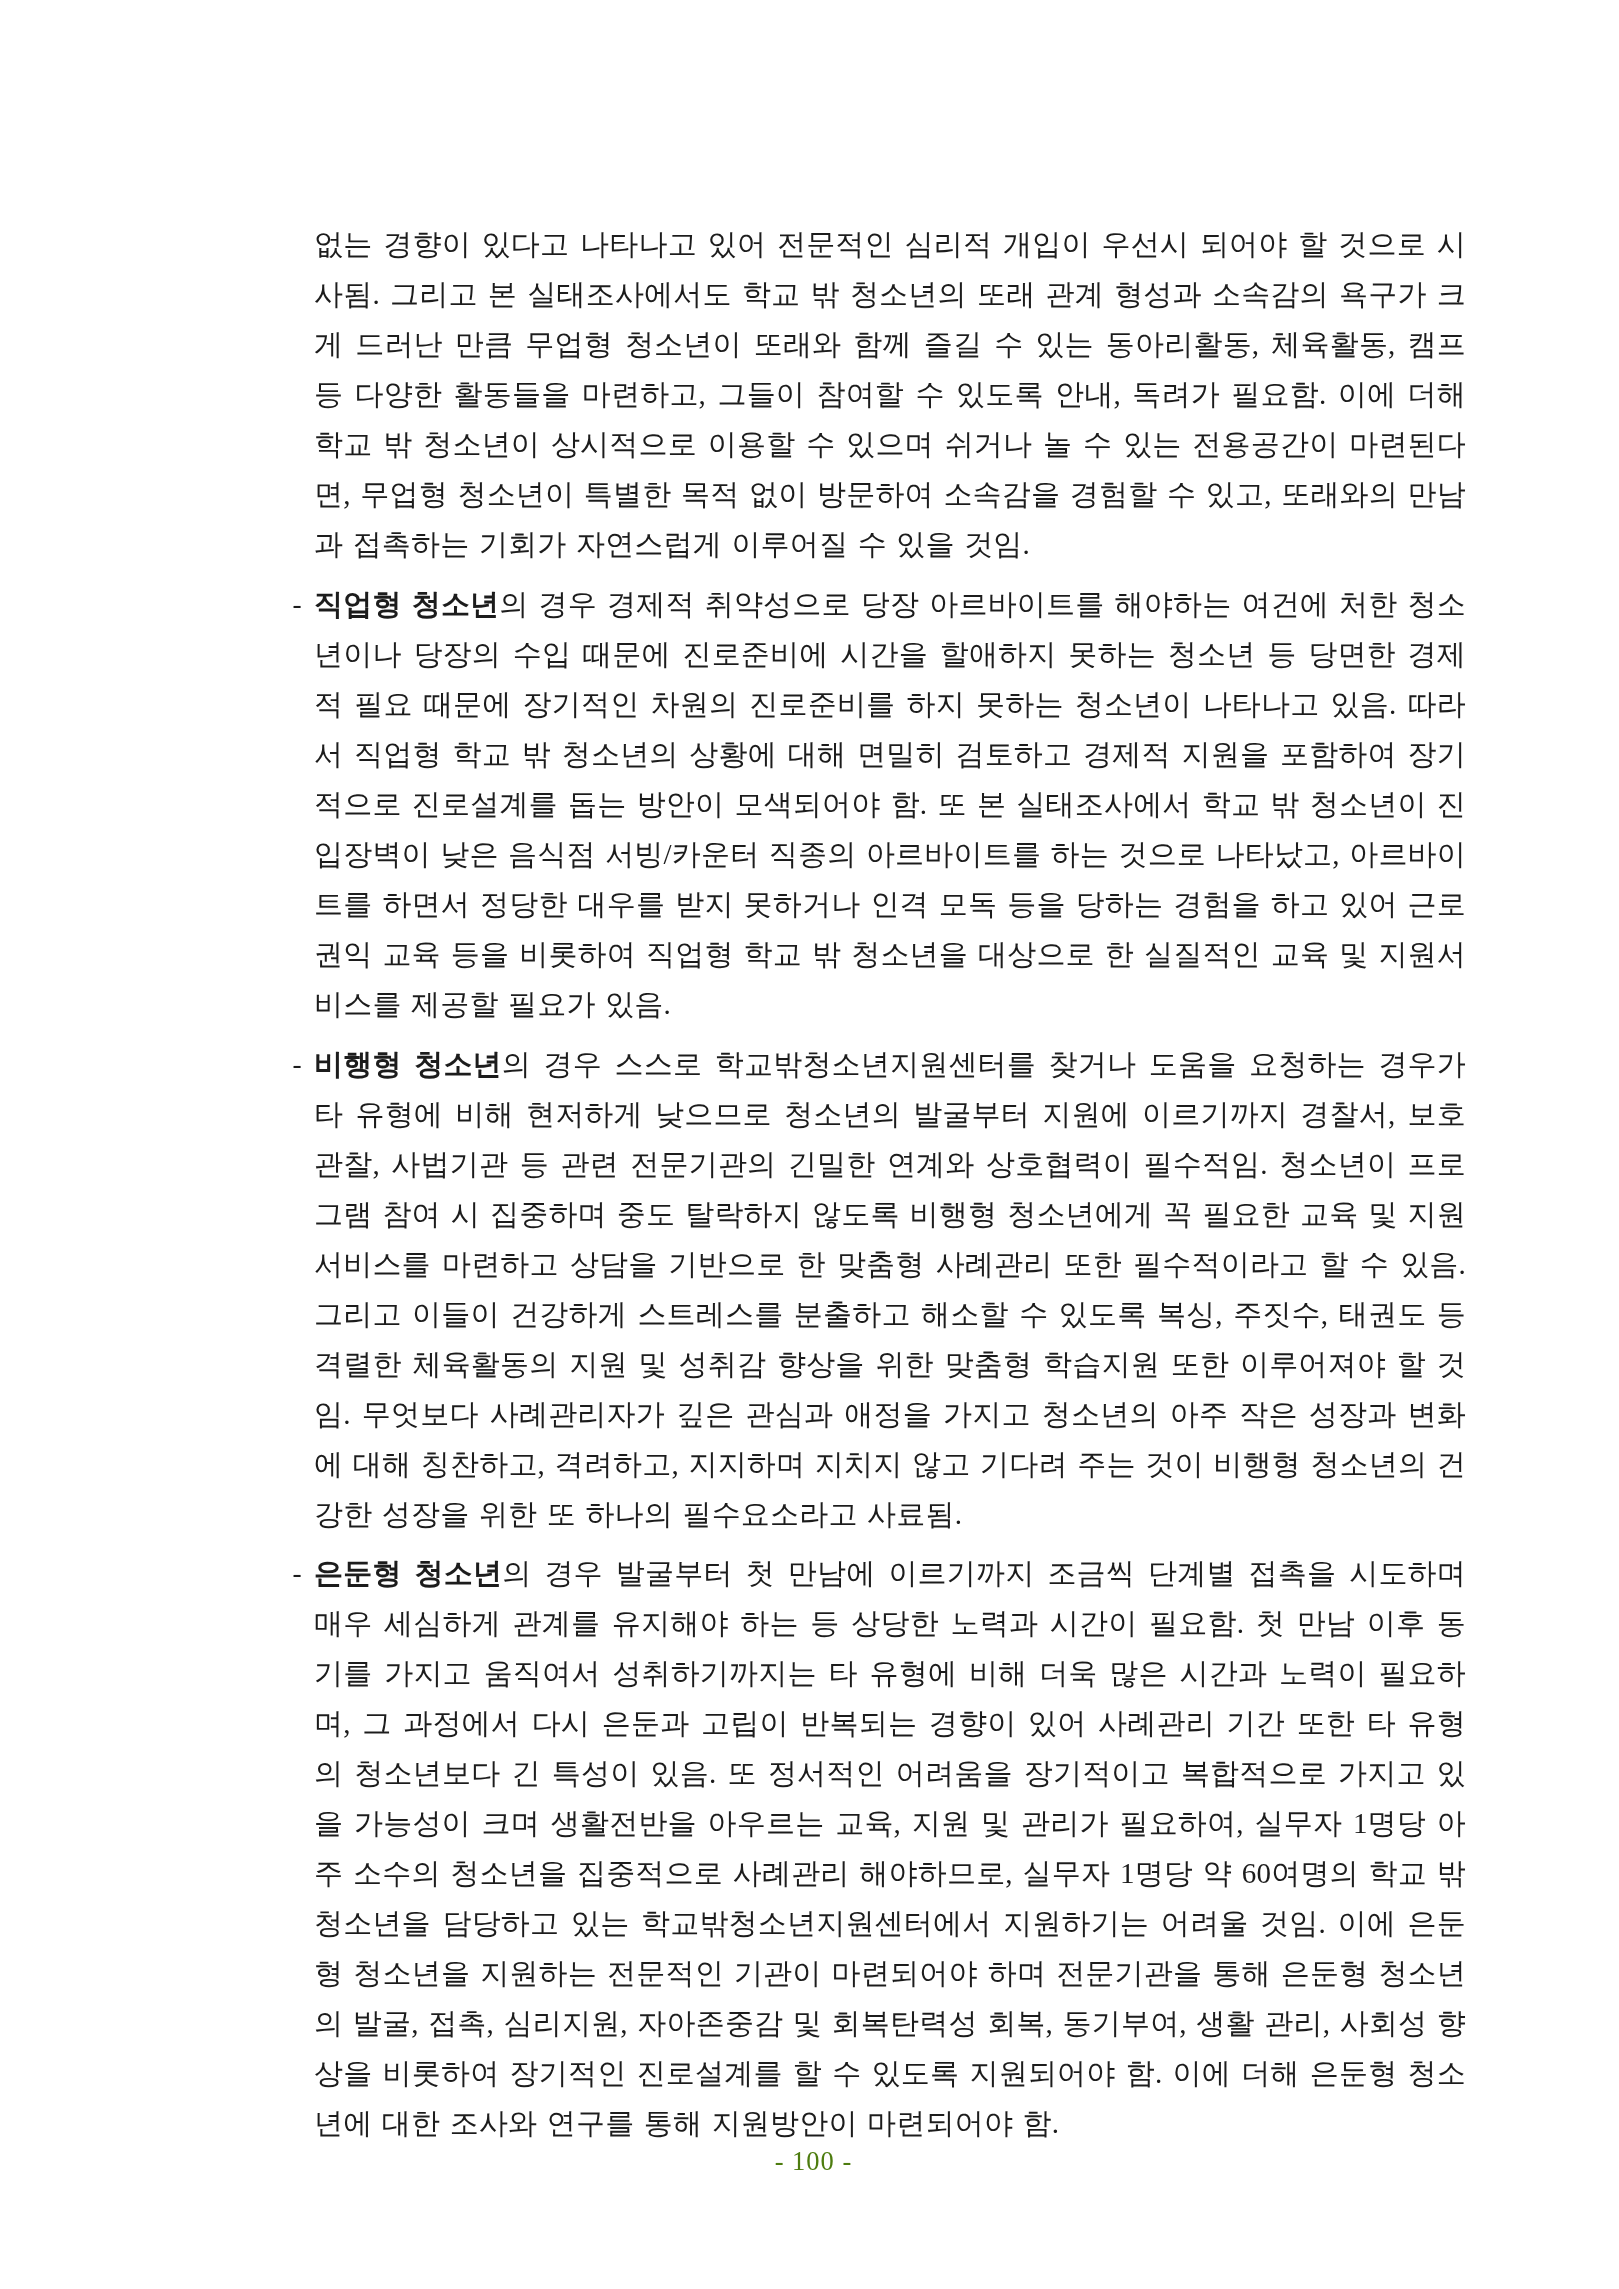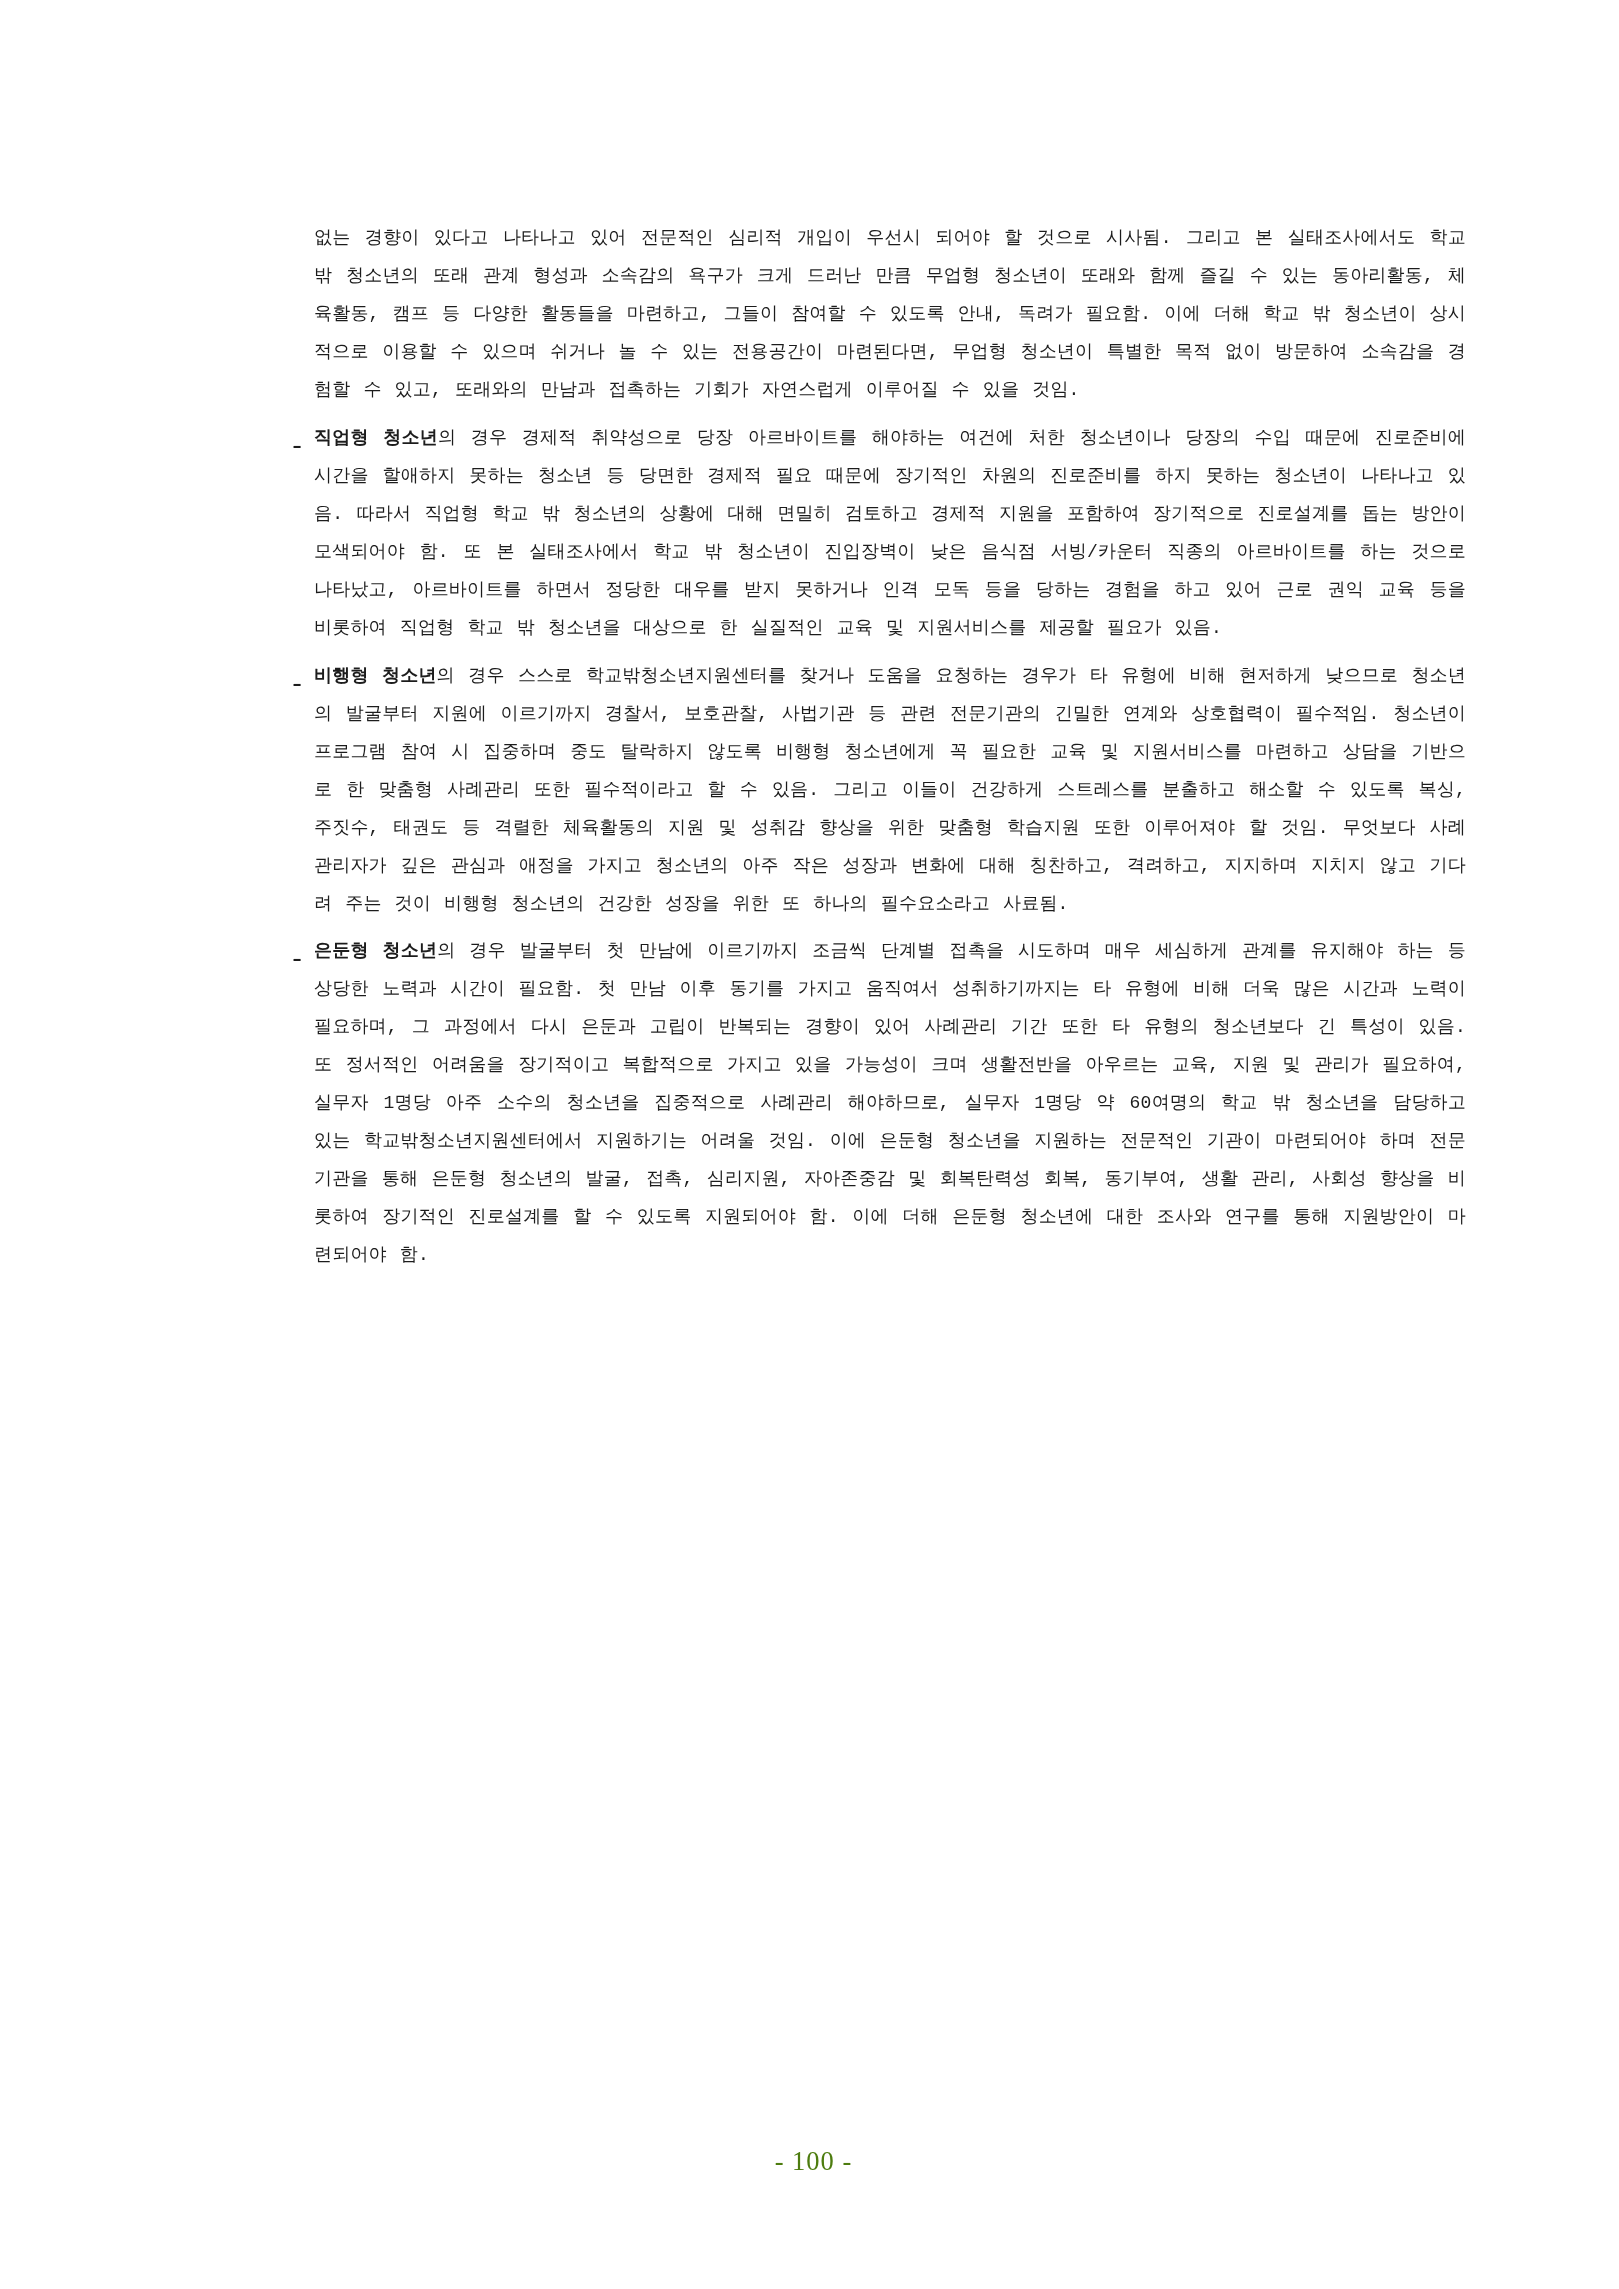--- a/index.html
+++ b/index.html
@@ -19,26 +19,25 @@
     inset: 0;
     background: #ffffff;
   }
   .content {
     position: absolute;
     left: 314px;
     top: 219px;
     width: 1152px;
   }
   .para {
-    font-size: 18px;
-    line-height: 38px;
+    font-size: 29px;
+    line-height: 50px;
     text-align: justify;
     letter-spacing: 0.2px;
     word-spacing: 2px;
-    font-family: Liberation Mono, monospace;
   }
   .bullet-row {
     display: flex;
     align-items: flex-start;
     margin-top: 9.8px;
     margin-left: -21.6px;   
   }
   .bullet-dash {
     flex: 0 0 21.6px;
     width: 21.6px;

